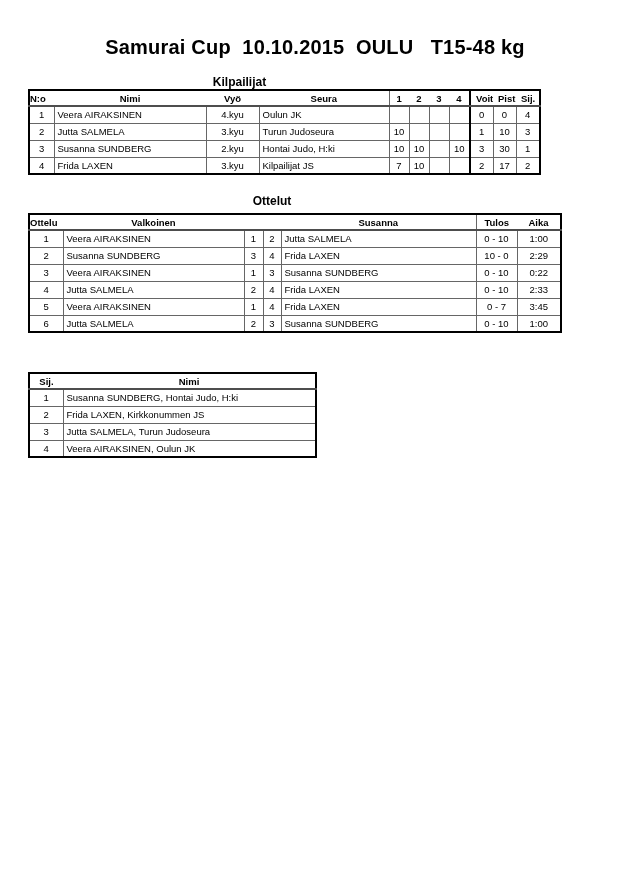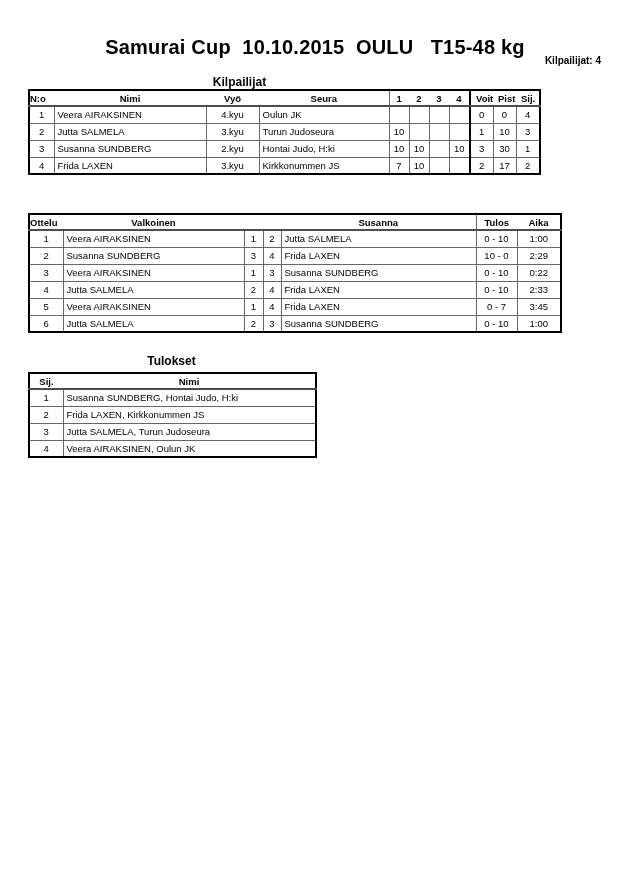--- a/index.html
+++ b/index.html
@@ -73,21 +73,20 @@
   table.t td.l  { text-align: left; padding-left: 3px; }
   table.t .sep-thin  { border-left: 1px solid #666666; }
   table.t .sep-thick { border-left: 2px solid #000000; }
 </style>
 </head>
 <body>
 
 <div class="page">
 
   <div class="page-title">Samurai Cup  10.10.2015  OULU   T15-48 kg</div>
-  <div class="participants-count">Kilpailijat: 4</div>
 
   <div class="section-title sec-competitors">Kilpailijat</div>
   <table class="t t-competitors">
     <colgroup>
       <col style="width:25px">
         <col style="width:152px">
         <col style="width:53px">
         <col style="width:130px">
       <col style="width:20px">
         <col style="width:20px">
@@ -149,32 +148,33 @@
         <td></td>
         <td>10</td>
         <td class="sep-thick">3</td>
         <td>30</td>
         <td>1</td>
       </tr>
       <tr>
         <td>4</td>
         <td class="l">Frida LAXEN</td>
         <td>3.kyu</td>
-        <td class="l">Kirkkonummen JS</td>
+        <td class="l">Kilpailijat JS</td>
         <td>7</td>
         <td>10</td>
         <td></td>
         <td></td>
         <td class="sep-thick">2</td>
         <td>17</td>
         <td>2</td>
       </tr>
     </tbody>
   </table>
 
+  <div class="section-title sec-matches">Ottelut</div>
   <table class="t t-matches">
     <colgroup>
       <col style="width:34px">
         <col style="width:181px">
         <col style="width:19px">
         <col style="width:18px">
       <col style="width:195px">
         <col style="width:41px">
         <col style="width:44px">
     </colgroup>
@@ -240,21 +240,20 @@
         <td class="l">Jutta SALMELA</td>
         <td>2</td>
         <td>3</td>
         <td class="l">Susanna SUNDBERG</td>
         <td>0 - 10</td>
         <td>1:00</td>
       </tr>
     </tbody>
   </table>
 
-  <div class="section-title sec-results">Tulokset</div>
   <table class="t t-results">
     <colgroup>
       <col style="width:34px">
         <col style="width:253px">
     </colgroup>
     <thead>
       <tr>
         <th>Sij.</th>
         <th>Nimi</th>
       </tr>

